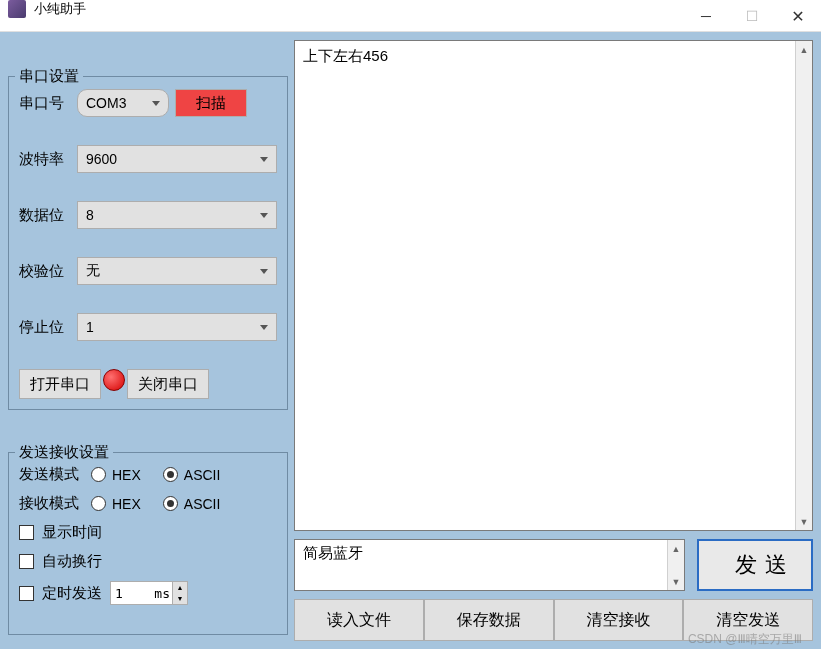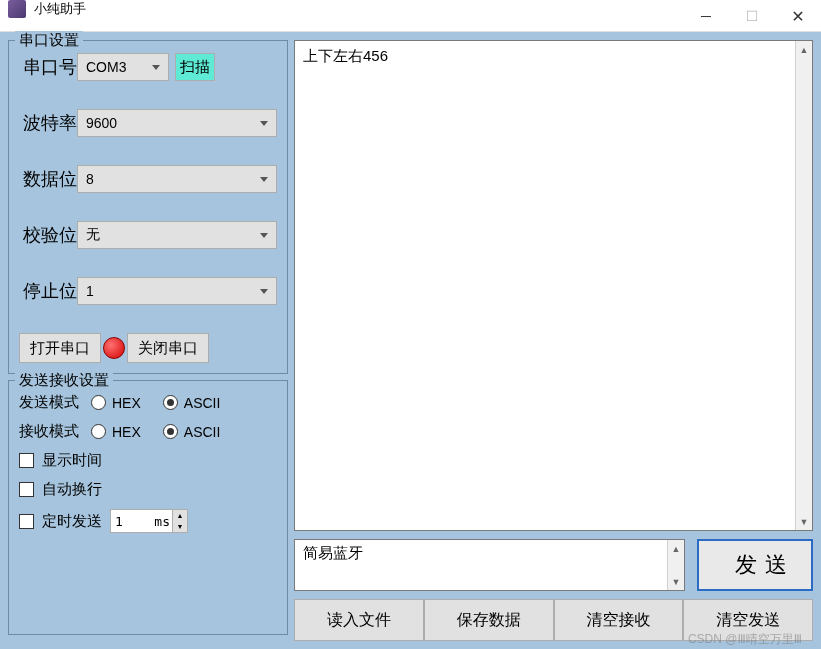--- a/index.html
+++ b/index.html
@@ -40,38 +40,38 @@
       padding: 8px;
       position: relative;
     }
     .left-col { width: 280px; display: flex; flex-direction: column; }
     .right-col { flex: 1; display: flex; flex-direction: column; margin-left: 6px; }
     .groupbox {
       border: 1px solid #6f8ba3;
       padding: 12px 10px 10px;
       margin-bottom: 6px;
       position: relative;
+      margin-top: 36px;
     }
     .groupbox-title {
       position: absolute;
       top: -10px; left: 6px;
       background: #a6c4dd;
       padding: 0 4px;
       font-size: 15px;
     }
     .form-row {
       display: flex;
       align-items: center;
       margin-bottom: 28px;
     }
     .form-row:last-child { margin-bottom: 0; }
     .form-label {
       width: 58px;
-      font-size: 18px;
-      text-align: right;
+      font-size: 15px;
     }
     .select {
       background: #e1e1e1;
       border: 1px solid #adadad;
       height: 28px;
       display: flex;
       align-items: center;
       padding: 0 8px;
       position: relative;
       flex: 1;
@@ -79,31 +79,31 @@
     .select::after {
       content: "";
       position: absolute;
       right: 8px;
       top: 11px;
       width: 0; height: 0;
       border-left: 4px solid transparent;
       border-right: 4px solid transparent;
       border-top: 5px solid #555;
     }
-    .row1 .select { flex: 0 0 92px; }
+    .row1 .select { flex: 0 0 92px; border-radius: 10px; }
     .scan-btn {
-      background: #5eead4;
+      background: #ef4444;
       border: 1px solid #adadad;
       height: 28px;
-      padding: 0 4px;
+      padding: 0 20px;
       margin-left: 6px;
       display: flex; align-items: center;
       font-size: 15px;
     }
-    .btn-row { display: flex; align-items: center; margin-top: 28px; gap: 2px; }
+    .btn-row { display: flex; align-items: flex-start; margin-top: 28px; gap: 2px; }
     .action-btn {
       background: #e1e1e1;
       border: 1px solid #adadad;
       height: 30px;
       padding: 0 10px;
       display: flex; align-items: center;
       font-size: 15px;
     }
     .status-dot {
       width: 22px; height: 22px;

